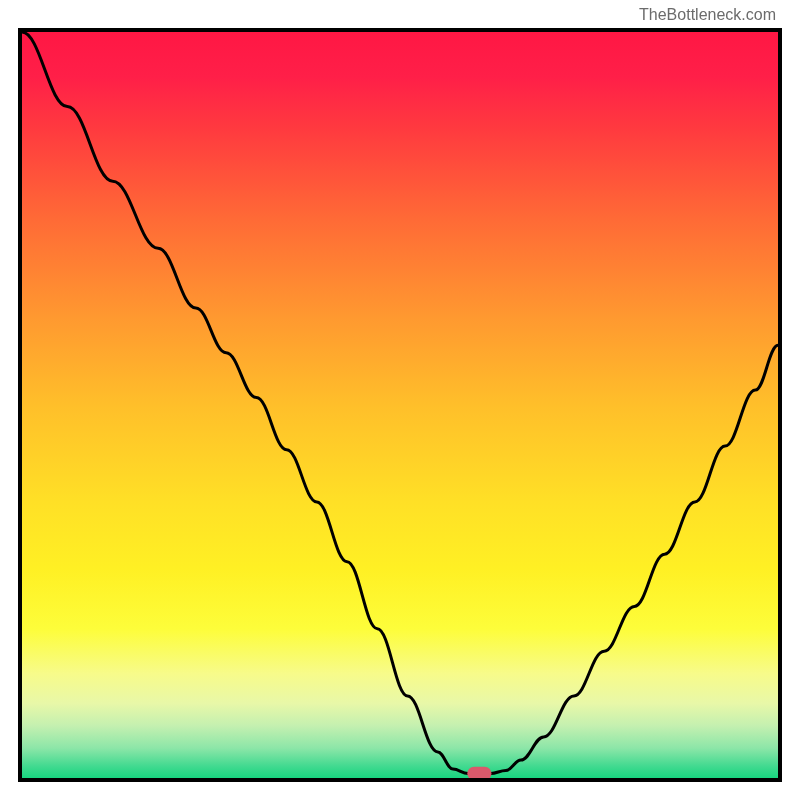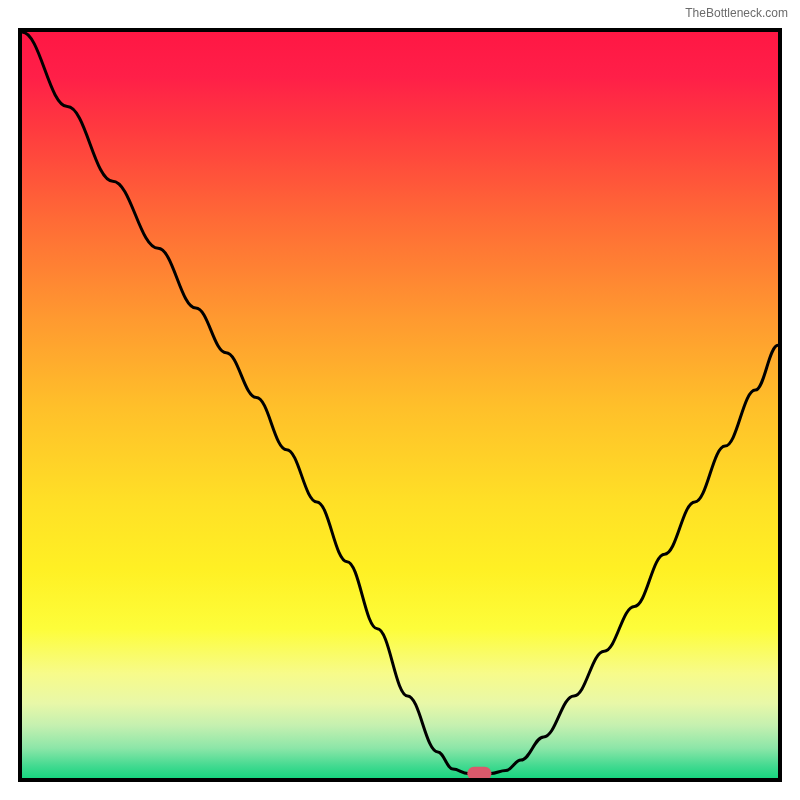--- a/index.html
+++ b/index.html
@@ -9,22 +9,22 @@
     font-family: Arial, Helvetica, sans-serif;
   }
   .chart-container {
     position: relative;
     width: 800px;
     height: 800px;
   }
   .watermark {
     position: absolute;
     top: 6px;
-    right: 12px;
-    font-size: 12px;
+    right: 24px;
+    font-size: 16px;
     color: #6b6b6b;
     font-weight: 500;
     z-index: 10;
   }
   svg { display: block; }
 </style>
 </head>
 <body>
 
 <div class="chart-container">

